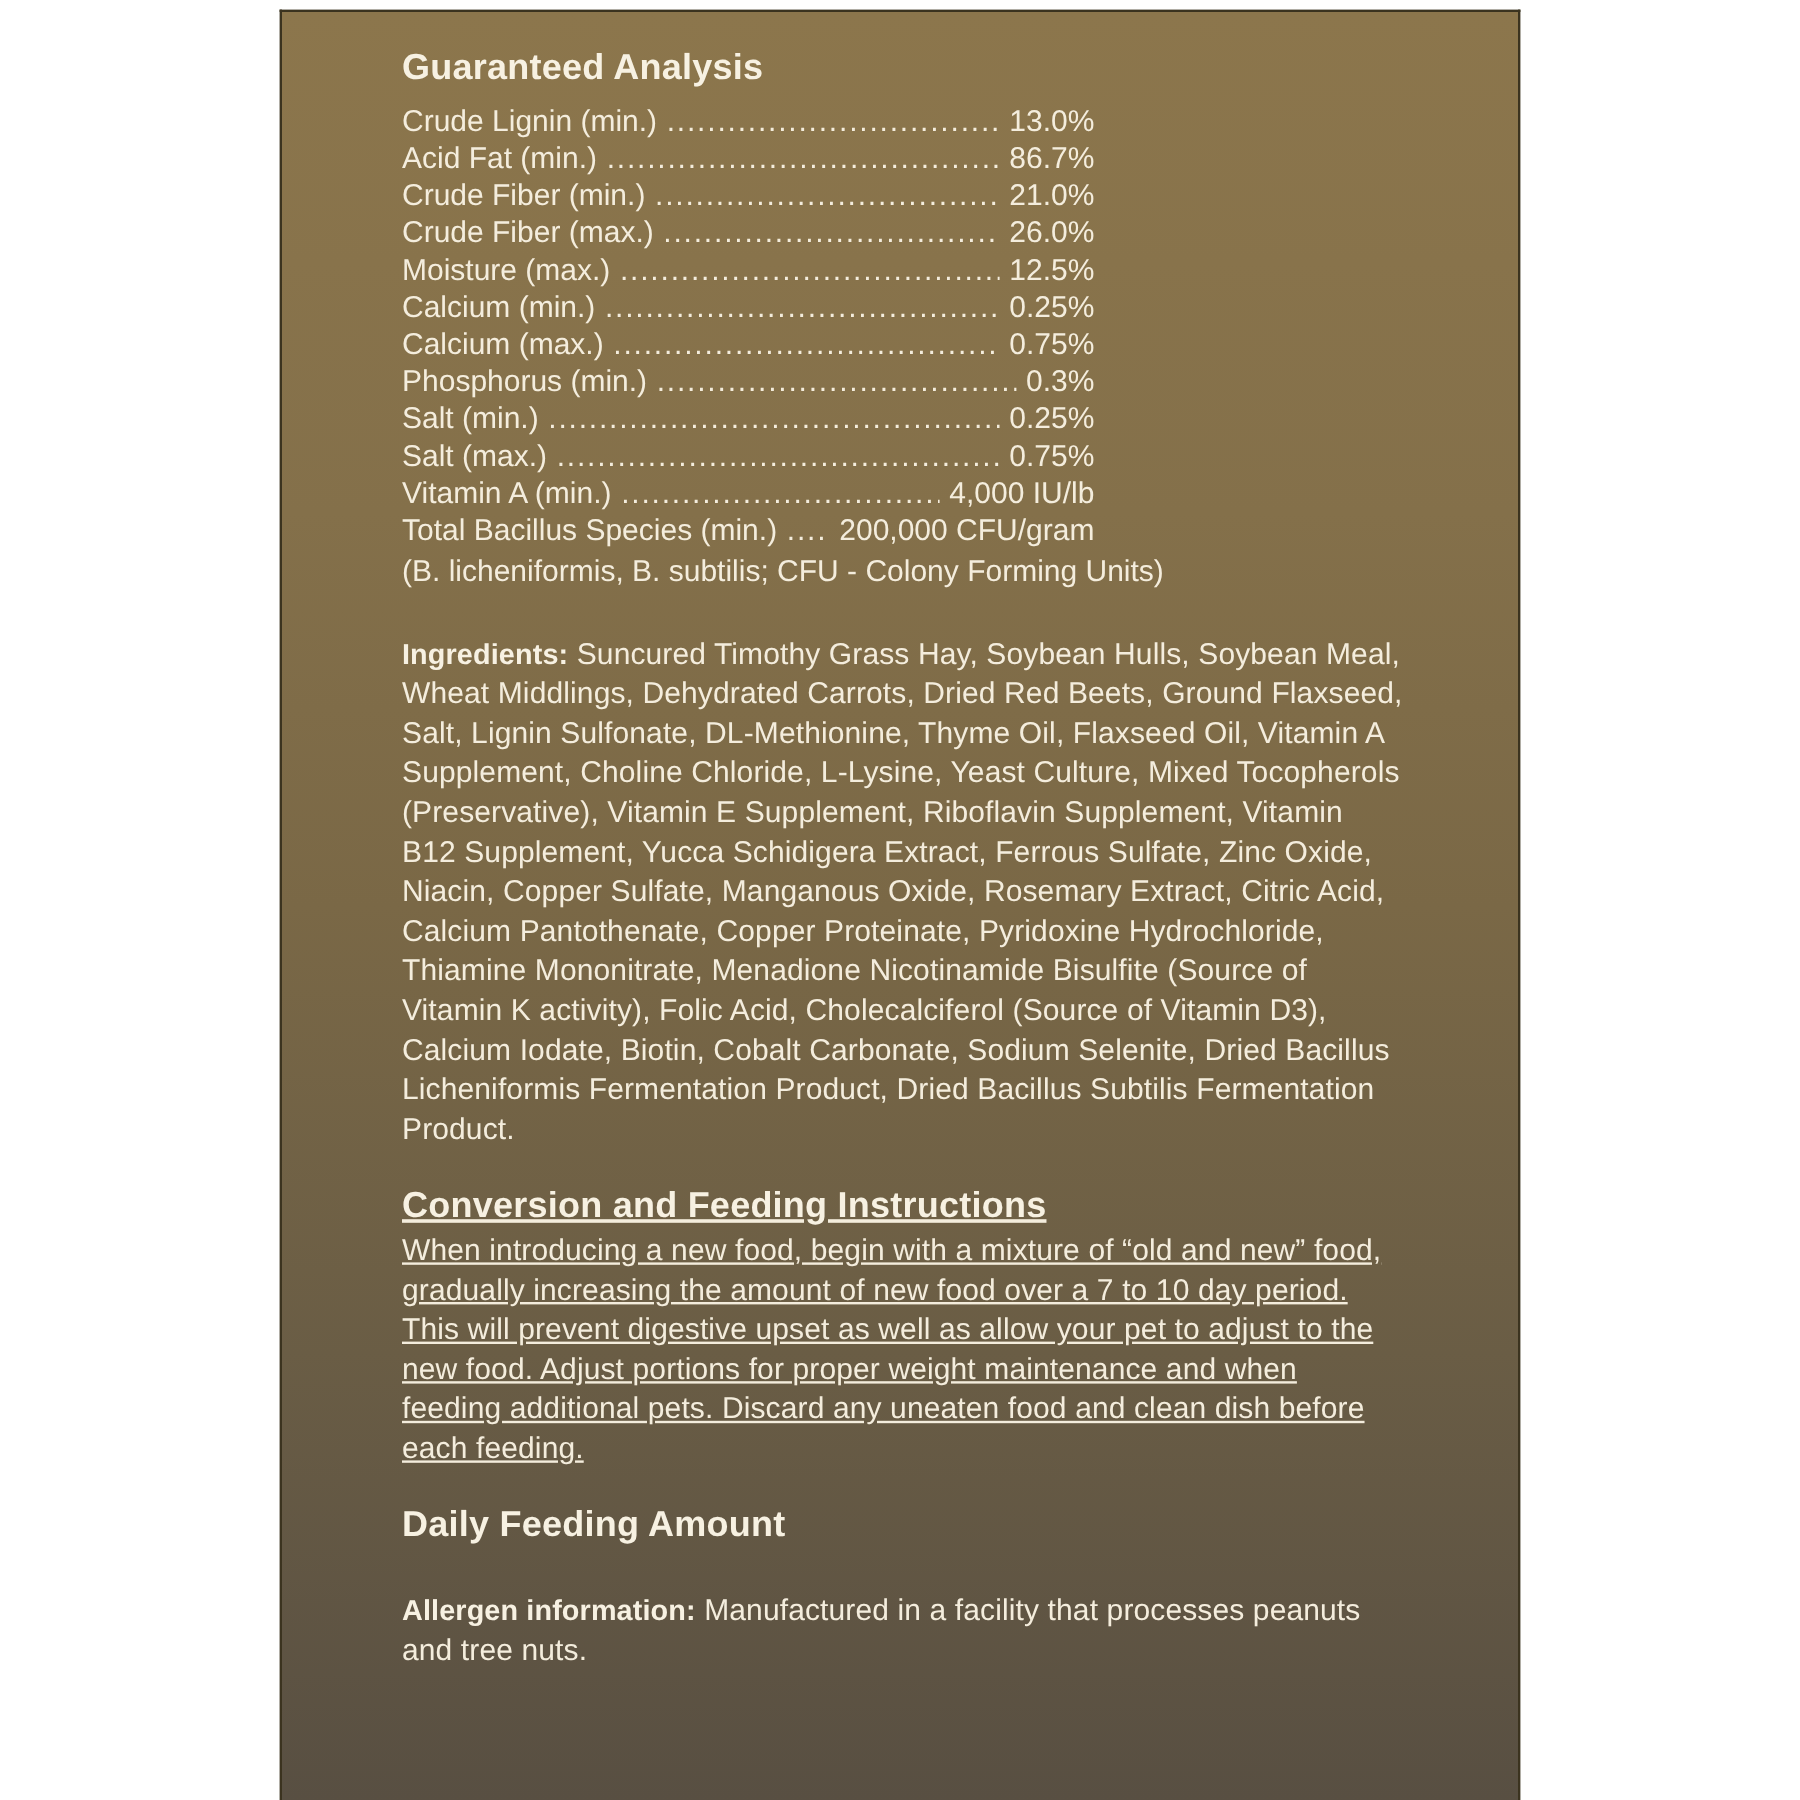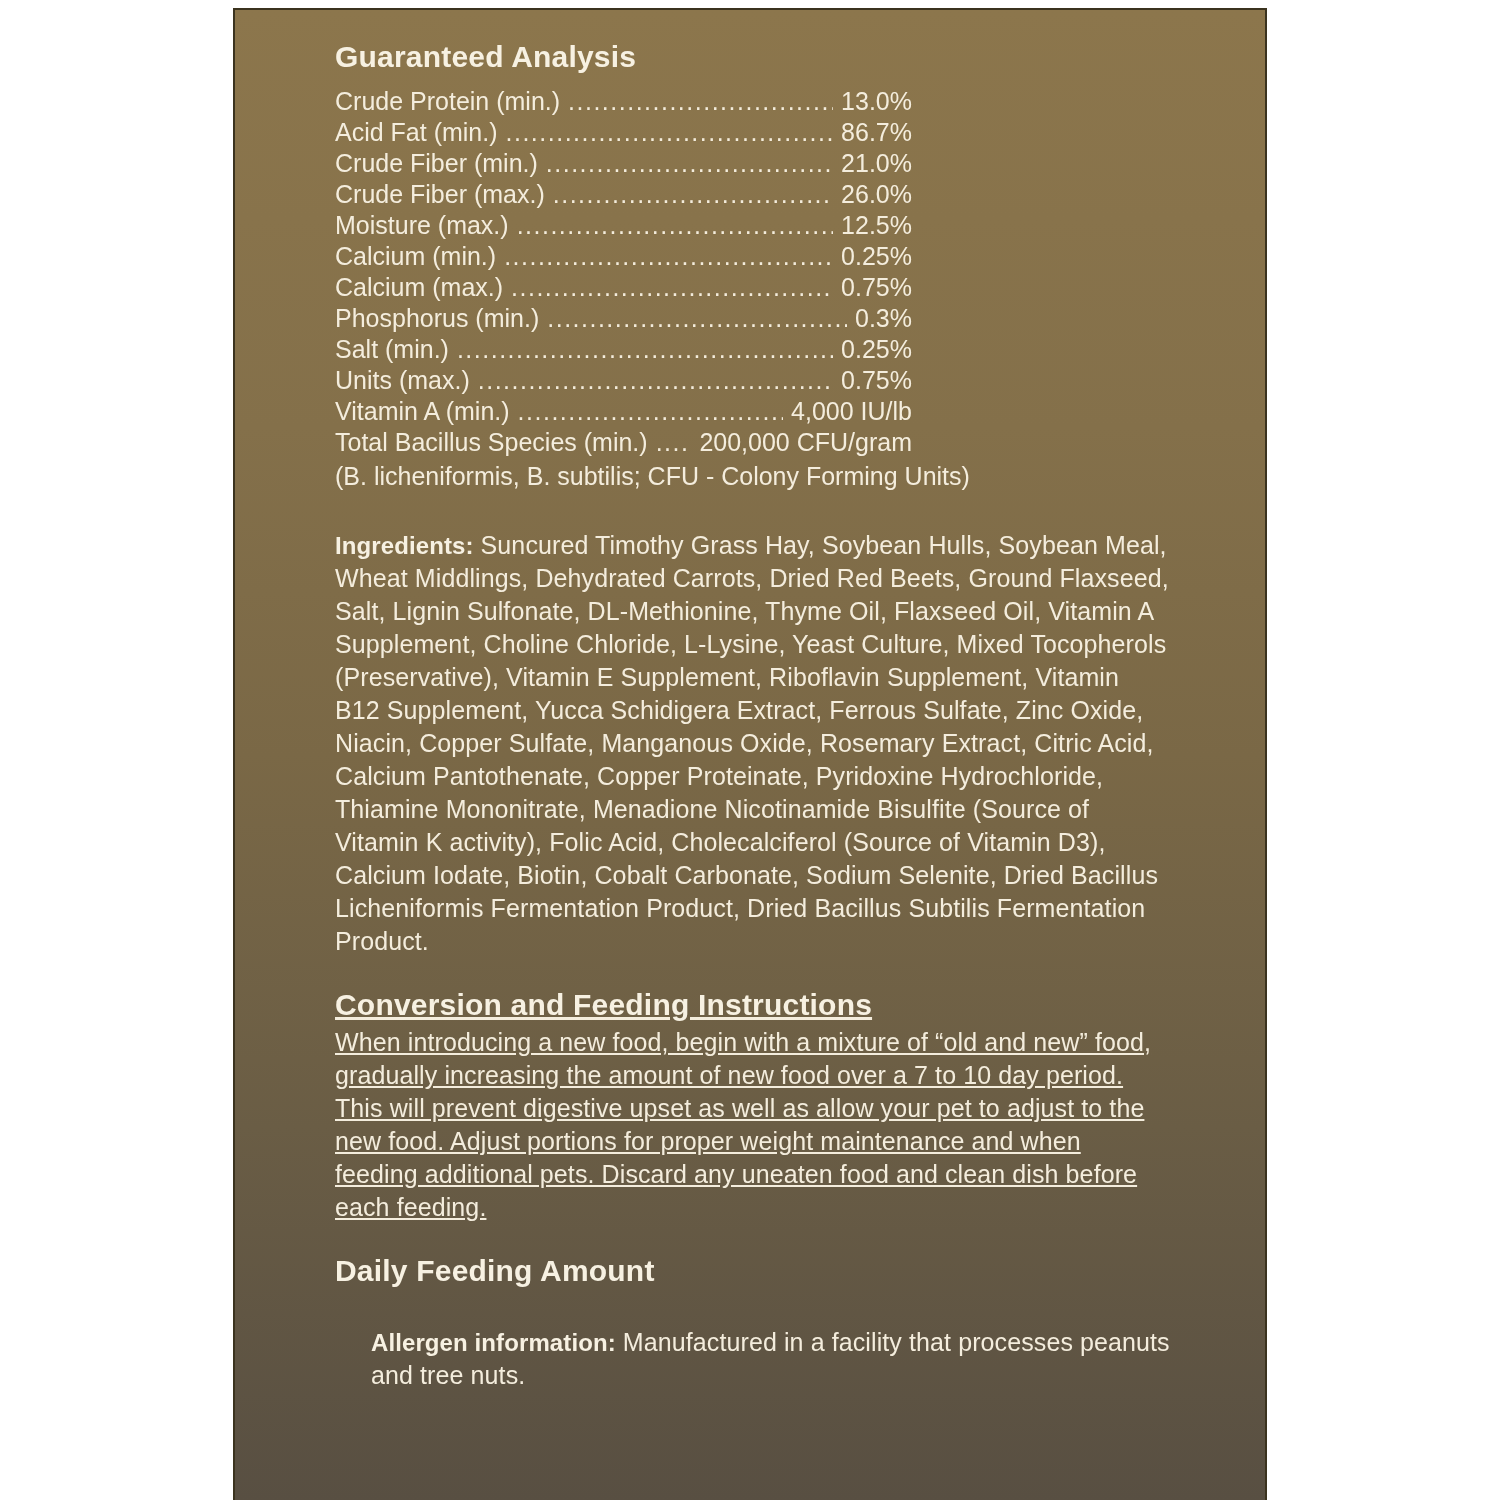--- a/index.html
+++ b/index.html
@@ -69,33 +69,33 @@
     font-weight: 700;
     color: #f7f1e2;
   }
 
   .sec-ingredients { margin-top: 36px; }
   .sec-conversion  { margin-top: 30px; text-decoration: underline; }
   .sec-conversion h1 { margin-bottom: 4px; }
   .sec-feeding     { margin-top: 30px; }
   .sec-feeding h1  { margin-bottom: 0; }
   .sec-feeding .dot-table { width: 597px; }
-  .sec-allergen    { margin-top: 38px; margin-left: 36px; }
+  .sec-allergen    { margin-top: 38px; }
 </style>
 </head>
 <body>
 
 <div class="page">
   <div class="label-panel">
 
     <div class="sec-ga">
       <h1 class="section-title">Guaranteed Analysis</h1>
       <div class="dot-table">
         <div class="dot-row">
-          <span class="dot-name">Crude Protein (min.)</span>
+          <span class="dot-name">Crude Lignin (min.)</span>
             <span class="dots"></span>
             <span class="dot-value">13.0%</span>
         </div>
         <div class="dot-row">
           <span class="dot-name">Acid Fat (min.)</span>
             <span class="dots"></span>
             <span class="dot-value">86.7%</span>
         </div>
         <div class="dot-row">
           <span class="dot-name">Crude Fiber (min.)</span>
@@ -126,21 +126,21 @@
           <span class="dot-name">Phosphorus (min.)</span>
             <span class="dots"></span>
             <span class="dot-value">0.3%</span>
         </div>
         <div class="dot-row">
           <span class="dot-name">Salt (min.)</span>
             <span class="dots"></span>
             <span class="dot-value">0.25%</span>
         </div>
         <div class="dot-row">
-          <span class="dot-name">Units (max.)</span>
+          <span class="dot-name">Salt (max.)</span>
             <span class="dots"></span>
             <span class="dot-value">0.75%</span>
         </div>
         <div class="dot-row">
           <span class="dot-name">Vitamin A (min.)</span>
             <span class="dots"></span>
             <span class="dot-value">4,000 IU/lb</span>
         </div>
         <div class="dot-row">
           <span class="dot-name">Total Bacillus Species (min.)</span>

